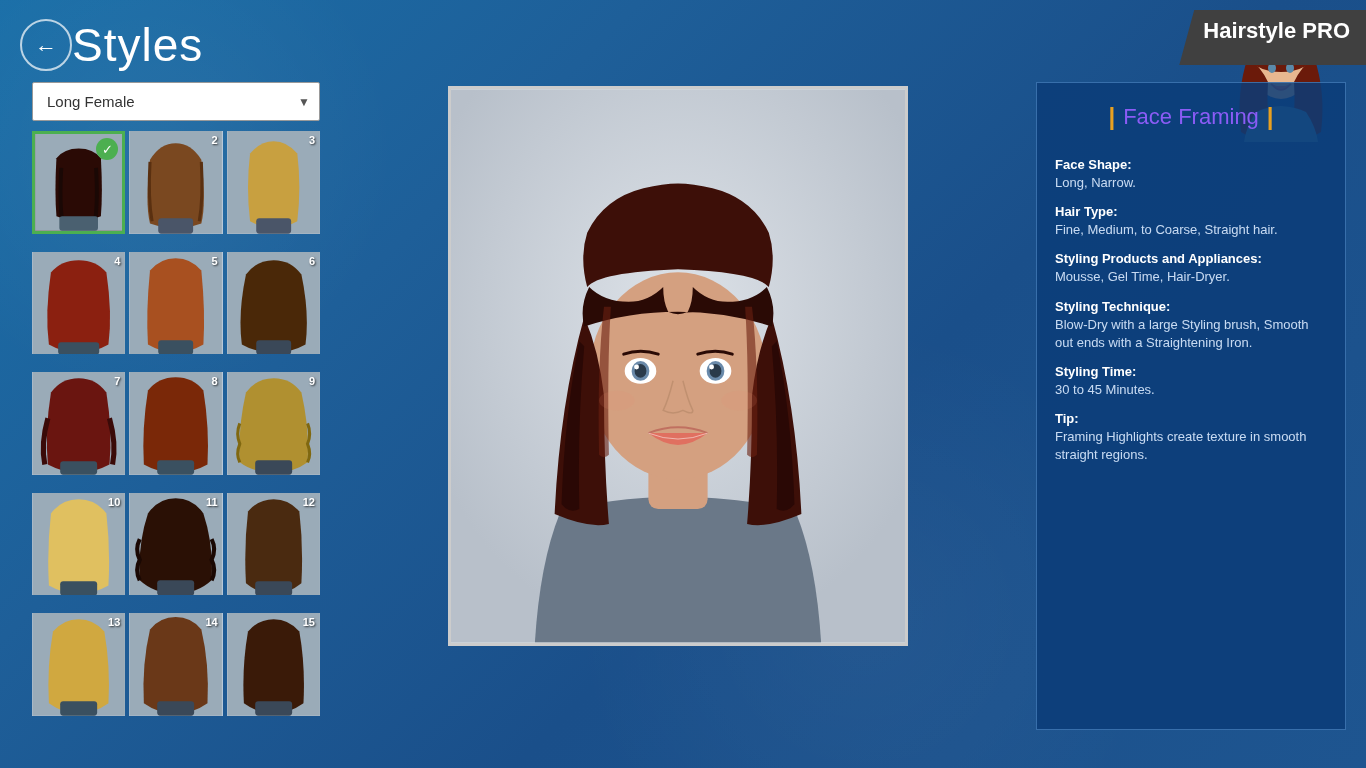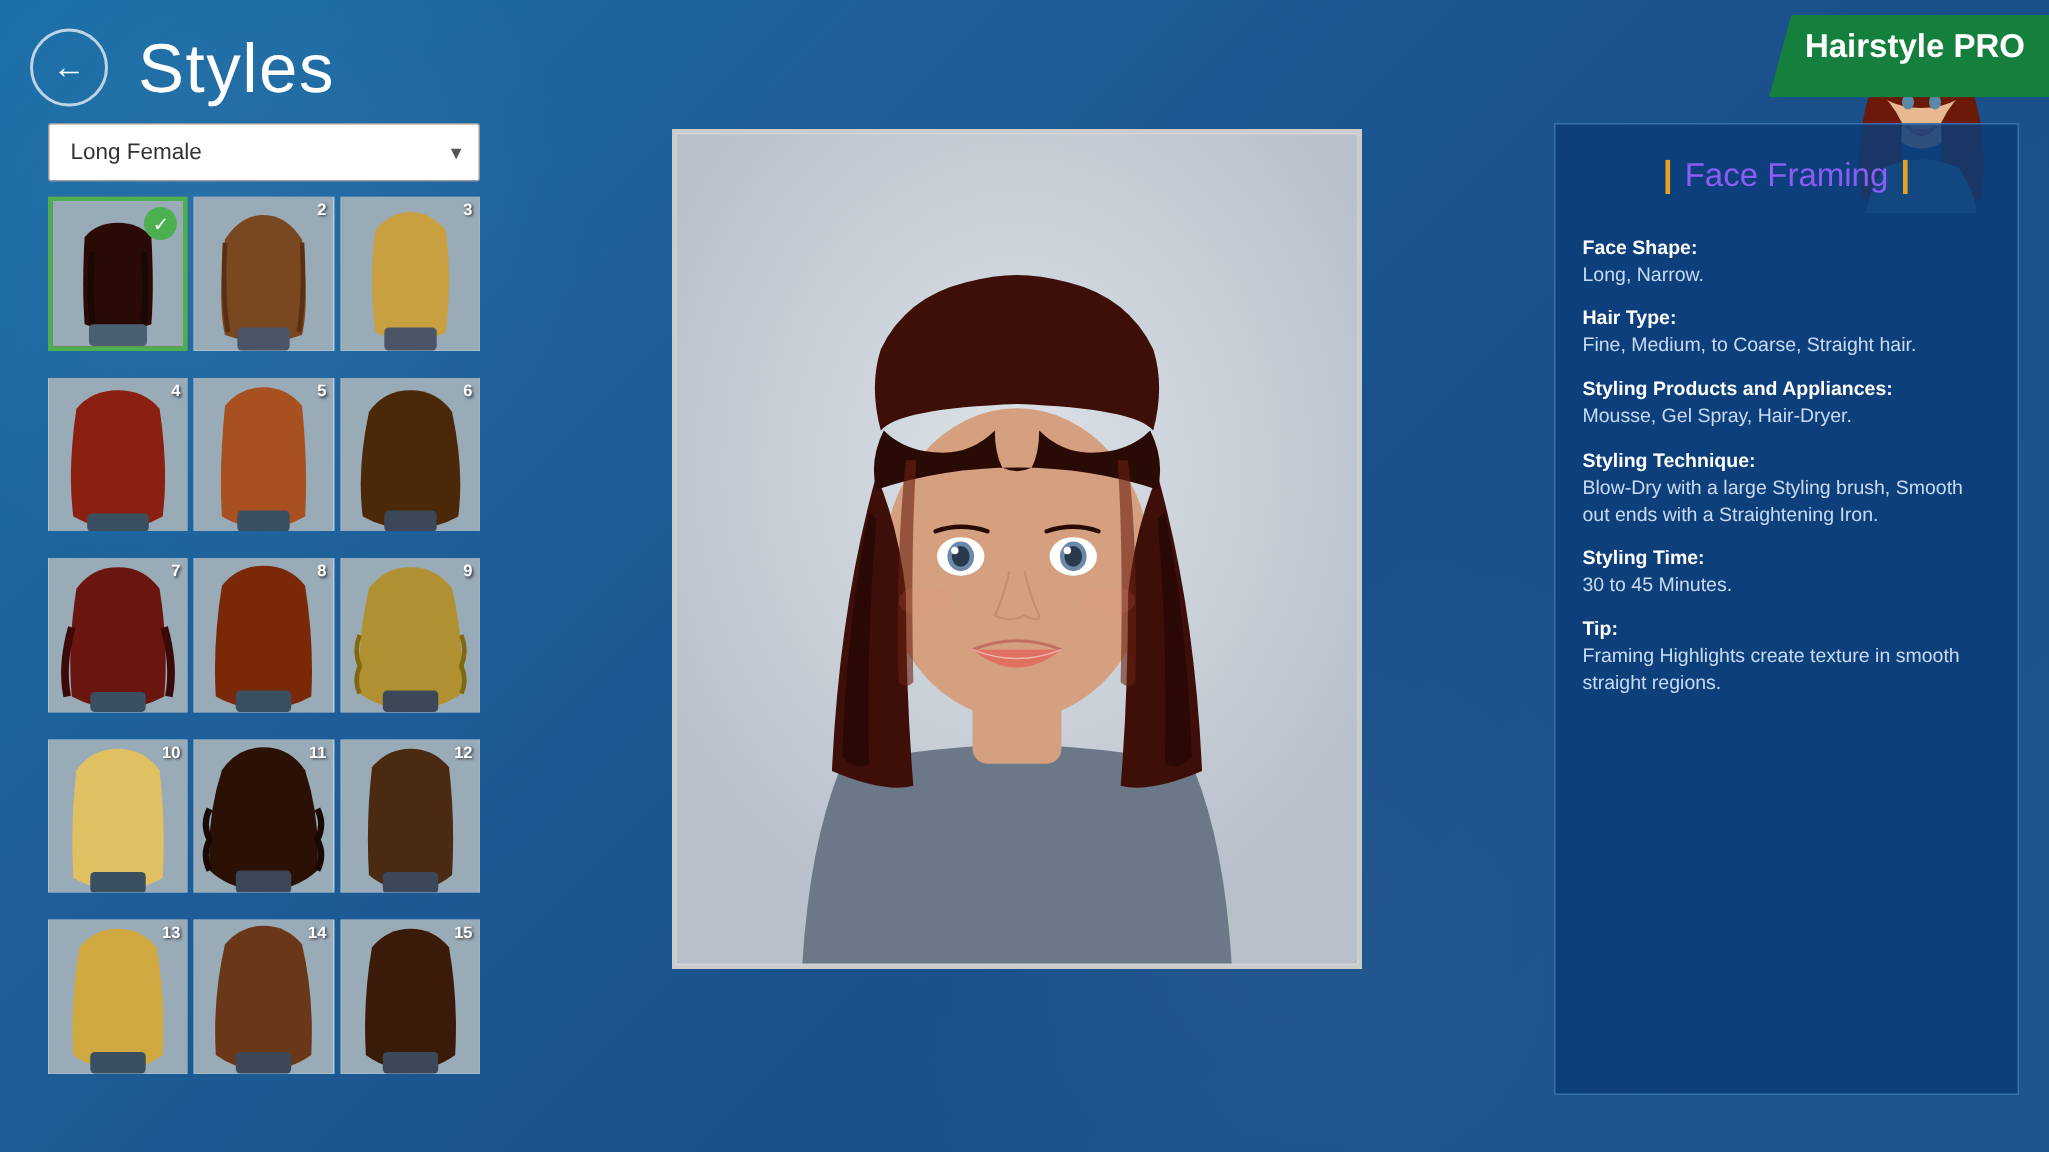--- a/index.html
+++ b/index.html
@@ -46,35 +46,34 @@
       cursor: pointer;
       color: white;
       font-size: 22px;
       background: transparent;
       flex-shrink: 0;
     }
     .page-title {
       color: white;
       font-size: 46px;
       font-weight: 200;
-      margin-left: 20px;
       letter-spacing: 1px;
     }
 
     
     .brand-area {
       position: absolute;
       top: 0; right: 0;
       width: 310px; height: 142px;
       overflow: hidden;
     }
     .brand-banner {
       position: absolute;
       top: 10px; right: 0;
-      background: #15803d;
+      background: #404040;
       padding: 8px 16px 21px 24px;
       clip-path: polygon(8% 0%, 100% 0%, 100% 100%, 0% 100%);
       z-index: 5;
     }
     .brand-banner-text {
       color: white;
       font-size: 22px;
       font-weight: 700;
       white-space: nowrap;
     }
@@ -561,21 +560,21 @@
       <div class="info-value">Long, Narrow.</div>
     </div>
 
     <div class="info-section">
       <div class="info-label">Hair Type:</div>
       <div class="info-value">Fine, Medium, to Coarse, Straight hair.</div>
     </div>
 
     <div class="info-section">
       <div class="info-label">Styling Products and Appliances:</div>
-      <div class="info-value">Mousse, Gel Spray, Hair-Dryer.</div>
+      <div class="info-value">Mousse, Gel Time, Hair-Dryer.</div>
     </div>
 
     <div class="info-section">
       <div class="info-label">Styling Technique:</div>
       <div class="info-value">Blow-Dry with a large Styling brush, Smooth out ends with a Straightening Iron.</div>
     </div>
 
     <div class="info-section">
       <div class="info-label">Styling Time:</div>
       <div class="info-value">30 to 45 Minutes.</div>

